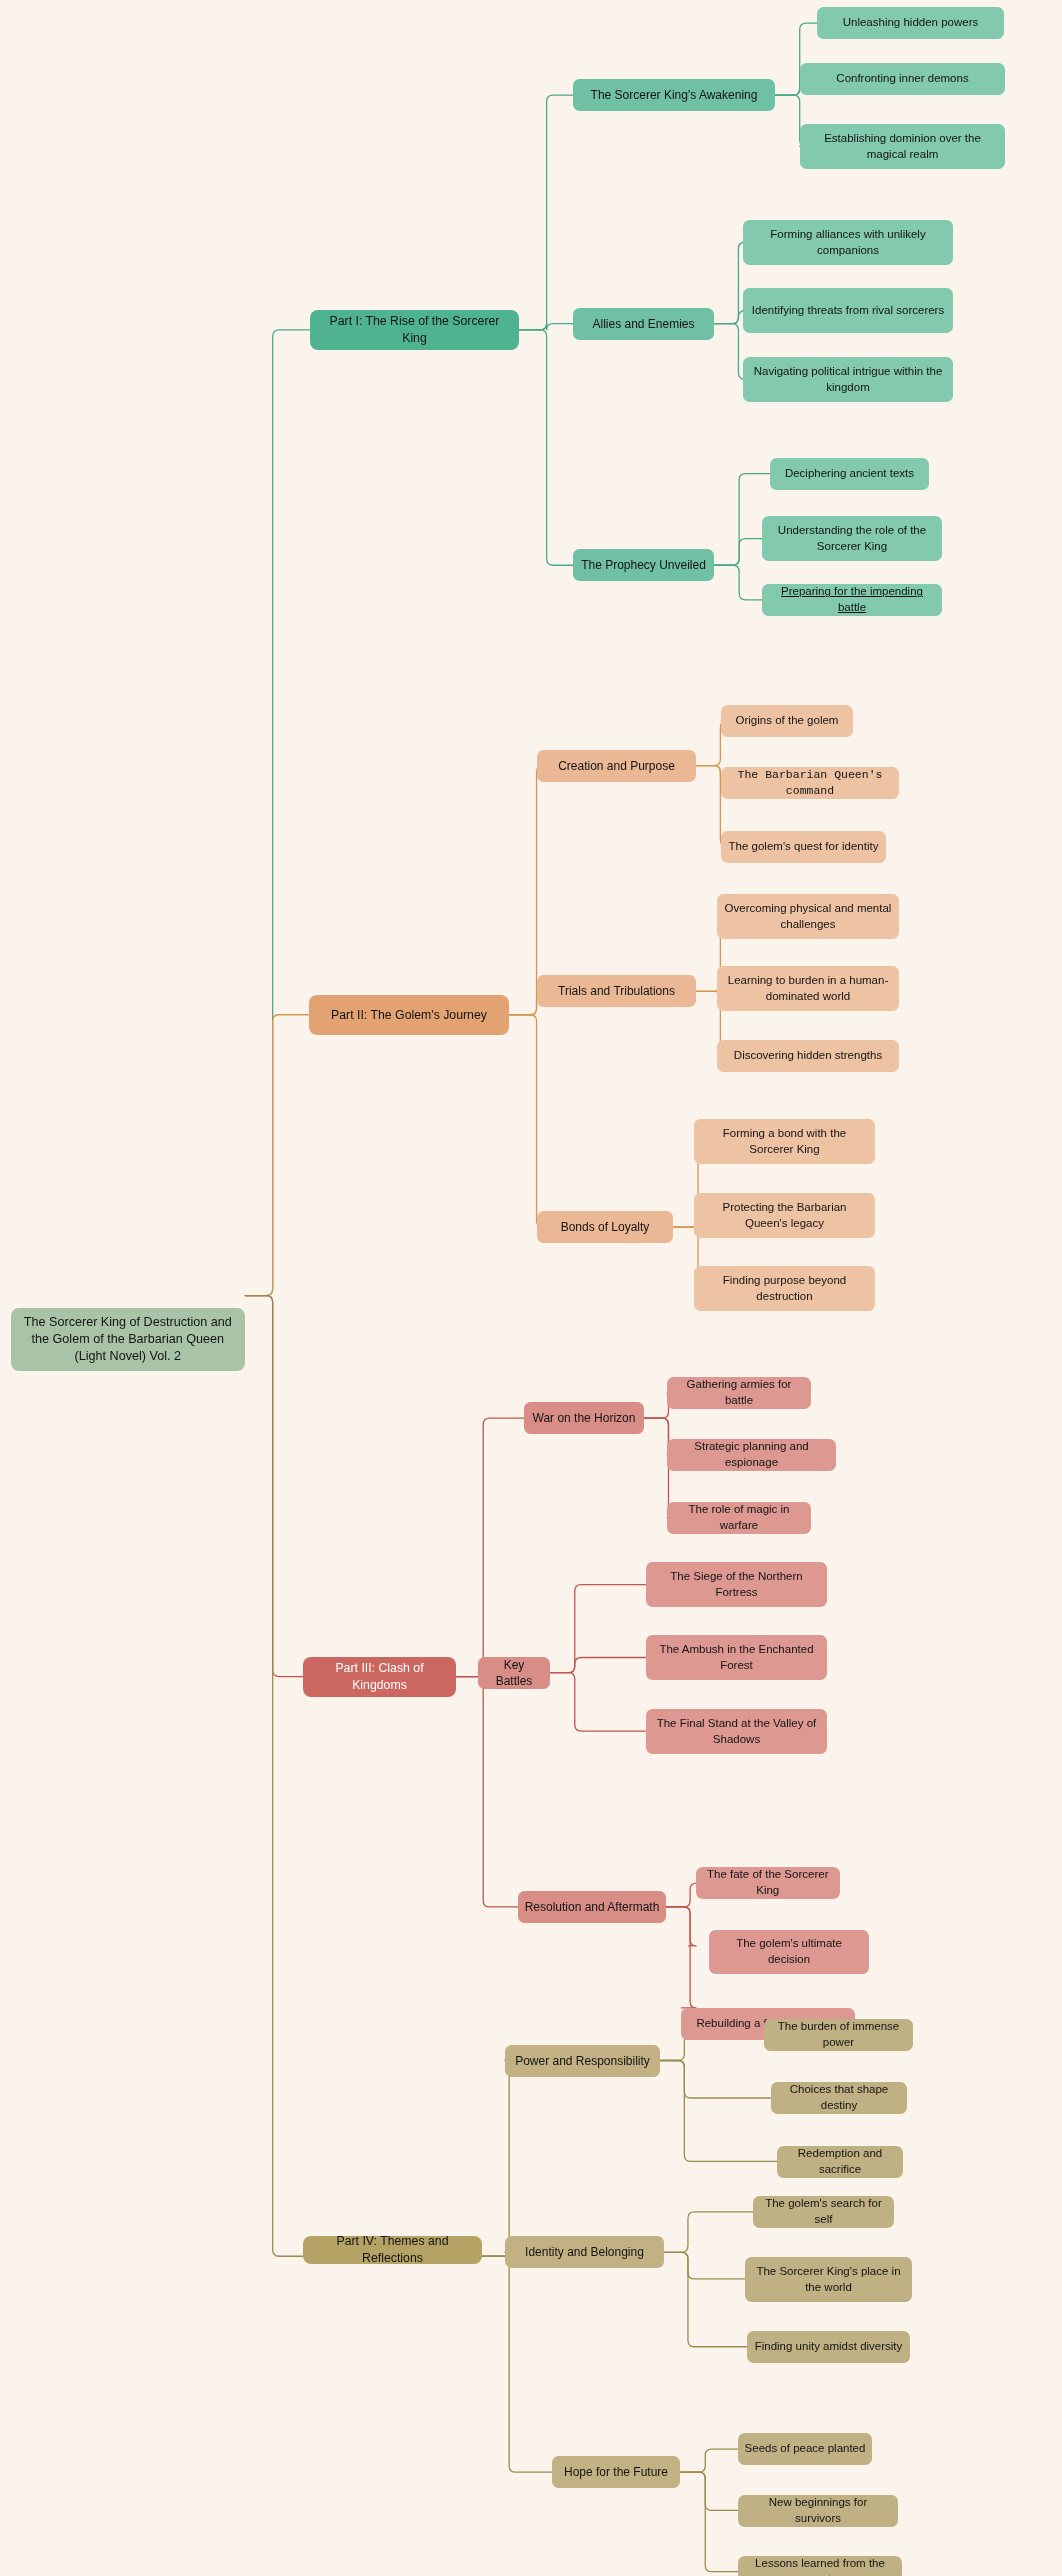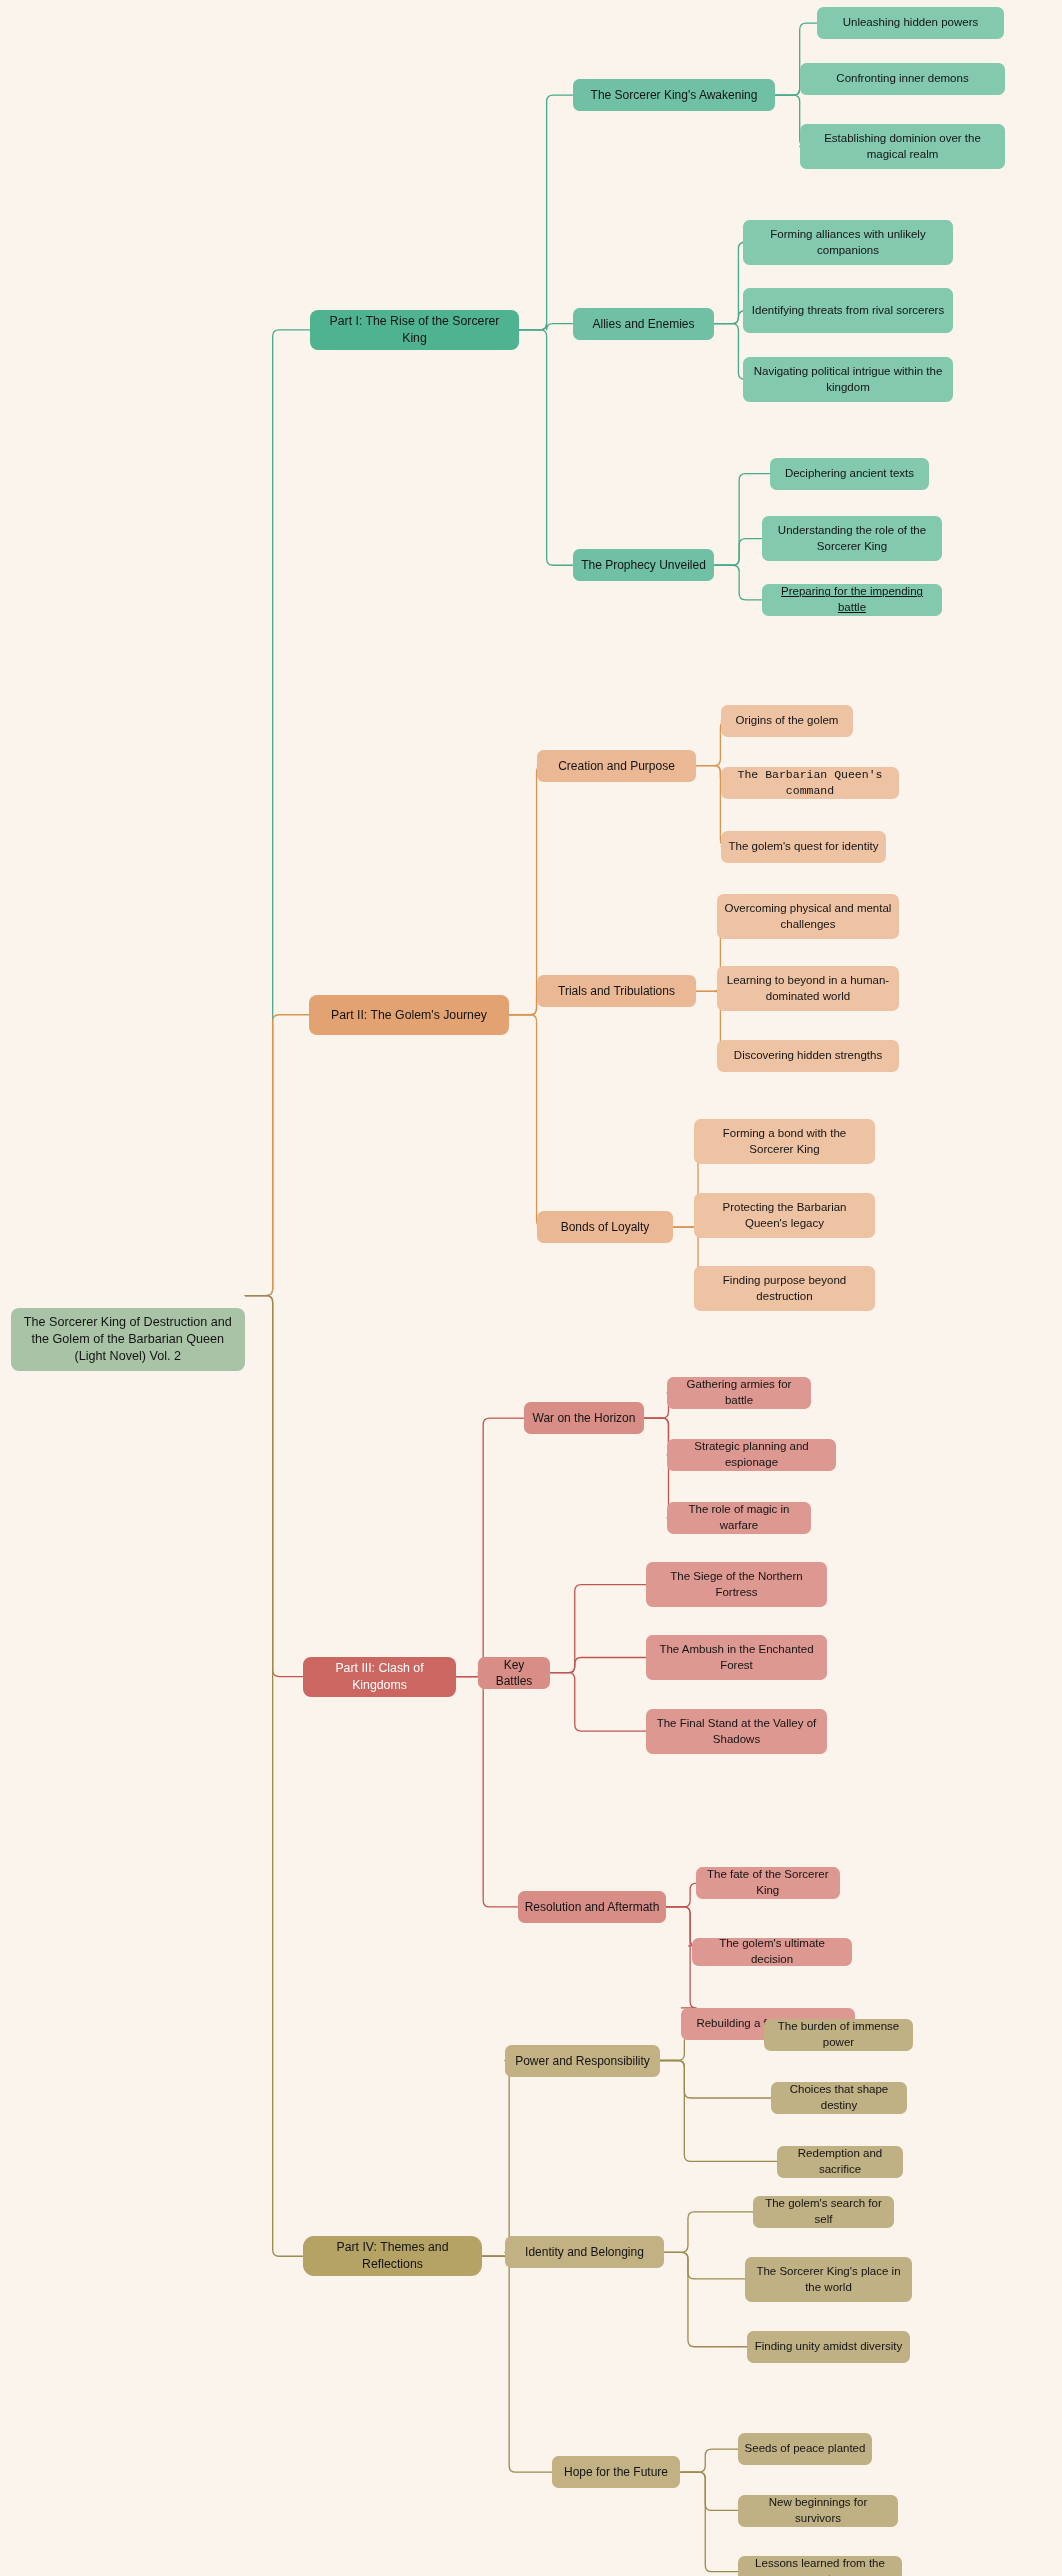--- a/index.html
+++ b/index.html
@@ -129,40 +129,40 @@
       <div class="node lvl3" style="left: 770px; top: 458px; width: 159px; height: 32px; background: rgb(130, 201, 174);">Deciphering ancient texts</div>
       <div class="node lvl3" style="left: 762px; top: 516px; width: 180px; height: 45px; background: rgb(130, 201, 174);">Understanding the role of the Sorcerer King</div>
       <div class="node lvl3" style="left: 762px; top: 584px; width: 180px; height: 32px; background: rgb(130, 201, 174); text-decoration: underline;">Preparing for the impending battle</div>
       <div class="node lvl1" style="left: 309px; top: 995px; width: 200px; height: 40px; background: rgb(227, 162, 113);">Part II: The Golem's Journey</div>
       <div class="node lvl2" style="left: 537px; top: 750px; width: 159px; height: 32px; background: rgb(234, 184, 148);">Creation and Purpose</div>
       <div class="node lvl3" style="left: 721px; top: 705px; width: 132px; height: 32px; background: rgb(238, 195, 164);">Origins of the golem</div>
       <div class="node lvl3" style="left: 721px; top: 767px; width: 178px; height: 32px; background: rgb(238, 195, 164); font-family: Liberation Mono, monospace;">The Barbarian Queen's command</div>
       <div class="node lvl3" style="left: 721px; top: 831px; width: 165px; height: 32px; background: rgb(238, 195, 164);">The golem's quest for identity</div>
       <div class="node lvl2" style="left: 537px; top: 975px; width: 159px; height: 32px; background: rgb(234, 184, 148);">Trials and Tribulations</div>
       <div class="node lvl3" style="left: 717px; top: 894px; width: 182px; height: 45px; background: rgb(238, 195, 164);">Overcoming physical and mental challenges</div>
-      <div class="node lvl3" style="left: 717px; top: 966px; width: 182px; height: 45px; background: rgb(238, 195, 164);">Learning to beyond in a human-dominated world</div>
+      <div class="node lvl3" style="left: 717px; top: 966px; width: 182px; height: 45px; background: rgb(238, 195, 164);">Learning to burden in a human-dominated world</div>
       <div class="node lvl3" style="left: 717px; top: 1040px; width: 182px; height: 32px; background: rgb(238, 195, 164);">Discovering hidden strengths</div>
       <div class="node lvl2" style="left: 537px; top: 1211px; width: 136px; height: 32px; background: rgb(234, 184, 148);">Bonds of Loyalty</div>
       <div class="node lvl3" style="left: 694px; top: 1119px; width: 181px; height: 45px; background: rgb(238, 195, 164);">Forming a bond with the Sorcerer King</div>
       <div class="node lvl3" style="left: 694px; top: 1193px; width: 181px; height: 45px; background: rgb(238, 195, 164);">Protecting the Barbarian Queen's legacy</div>
       <div class="node lvl3" style="left: 694px; top: 1266px; width: 181px; height: 45px; background: rgb(238, 195, 164);">Finding purpose beyond destruction</div>
       <div class="node lvl1 white-text" style="left: 303px; top: 1657px; width: 153px; height: 40px; background: rgb(203, 103, 96);">Part III: Clash of Kingdoms</div>
       <div class="node lvl2" style="left: 524px; top: 1402px; width: 120px; height: 32px; background: rgb(216, 142, 135);">War on the Horizon</div>
       <div class="node lvl3" style="left: 667px; top: 1377px; width: 144px; height: 32px; background: rgb(221, 152, 145);">Gathering armies for battle</div>
       <div class="node lvl3" style="left: 667px; top: 1439px; width: 169px; height: 32px; background: rgb(221, 152, 145);">Strategic planning and espionage</div>
       <div class="node lvl3" style="left: 667px; top: 1502px; width: 144px; height: 32px; background: rgb(221, 152, 145);">The role of magic in warfare</div>
       <div class="node lvl2" style="left: 478px; top: 1657px; width: 72px; height: 32px; background: rgb(216, 142, 135);">Key Battles</div>
       <div class="node lvl3" style="left: 646px; top: 1562px; width: 181px; height: 45px; background: rgb(221, 152, 145);">The Siege of the Northern Fortress</div>
       <div class="node lvl3" style="left: 646px; top: 1635px; width: 181px; height: 45px; background: rgb(221, 152, 145);">The Ambush in the Enchanted Forest</div>
       <div class="node lvl3" style="left: 646px; top: 1709px; width: 181px; height: 45px; background: rgb(221, 152, 145);">The Final Stand at the Valley of Shadows</div>
       <div class="node lvl2" style="left: 518px; top: 1891px; width: 148px; height: 32px; background: rgb(216, 142, 135);">Resolution and Aftermath</div>
       <div class="node lvl3" style="left: 696px; top: 1867px; width: 144px; height: 32px; background: rgb(221, 152, 145); padding-left: 6px;">The fate of the Sorcerer King</div>
-      <div class="node lvl3" style="left: 692px; top: 1930px; width: 160px; height: 28px; background: rgb(221, 152, 145); margin-top: 8px;">The golem's ultimate decision</div>
+      <div class="node lvl3" style="left: 709px; top: 1930px; width: 160px; height: 44px; background: rgb(221, 152, 145);">The golem's ultimate decision</div>
       <div class="node lvl3" style="left: 681px; top: 1992px; width: 174px; height: 32px; background: rgb(221, 152, 145); margin-top: 16px;">Rebuilding a fractured world</div>
-      <div class="node lvl1" style="left: 303px; top: 2236px; width: 179px; height: 40px; background: rgb(181, 162, 101); border-radius: 11px;">Part IV: Themes and Reflections</div>
+      <div class="node lvl1" style="left: 303px; top: 2236px; width: 179px; height: 28px; background: rgb(181, 162, 101);">Part IV: Themes and Reflections</div>
       <div class="node lvl2" style="left: 505px; top: 2045px; width: 155px; height: 32px; background: rgb(193, 177, 131);">Power and Responsibility</div>
       <div class="node lvl3" style="left: 764px; top: 2019px; width: 149px; height: 32px; background: rgb(192, 177, 132);">The burden of immense power</div>
       <div class="node lvl3" style="left: 771px; top: 2082px; width: 136px; height: 32px; background: rgb(192, 177, 132);">Choices that shape destiny</div>
       <div class="node lvl3" style="left: 777px; top: 2146px; width: 126px; height: 32px; background: rgb(192, 177, 132);">Redemption and sacrifice</div>
       <div class="node lvl2" style="left: 505px; top: 2236px; width: 159px; height: 32px; background: rgb(193, 177, 131);">Identity and Belonging</div>
       <div class="node lvl3" style="left: 753px; top: 2196px; width: 141px; height: 32px; background: rgb(192, 177, 132);">The golem's search for self</div>
       <div class="node lvl3" style="left: 745px; top: 2257px; width: 167px; height: 45px; background: rgb(192, 177, 132);">The Sorcerer King's place in the world</div>
       <div class="node lvl3" style="left: 747px; top: 2331px; width: 163px; height: 32px; background: rgb(192, 177, 132);">Finding unity amidst diversity</div>
       <div class="node lvl2" style="left: 552px; top: 2456px; width: 128px; height: 32px; background: rgb(193, 177, 131);">Hope for the Future</div>
       <div class="node lvl3" style="left: 738px; top: 2433px; width: 134px; height: 32px; background: rgb(192, 177, 132);">Seeds of peace planted</div>

